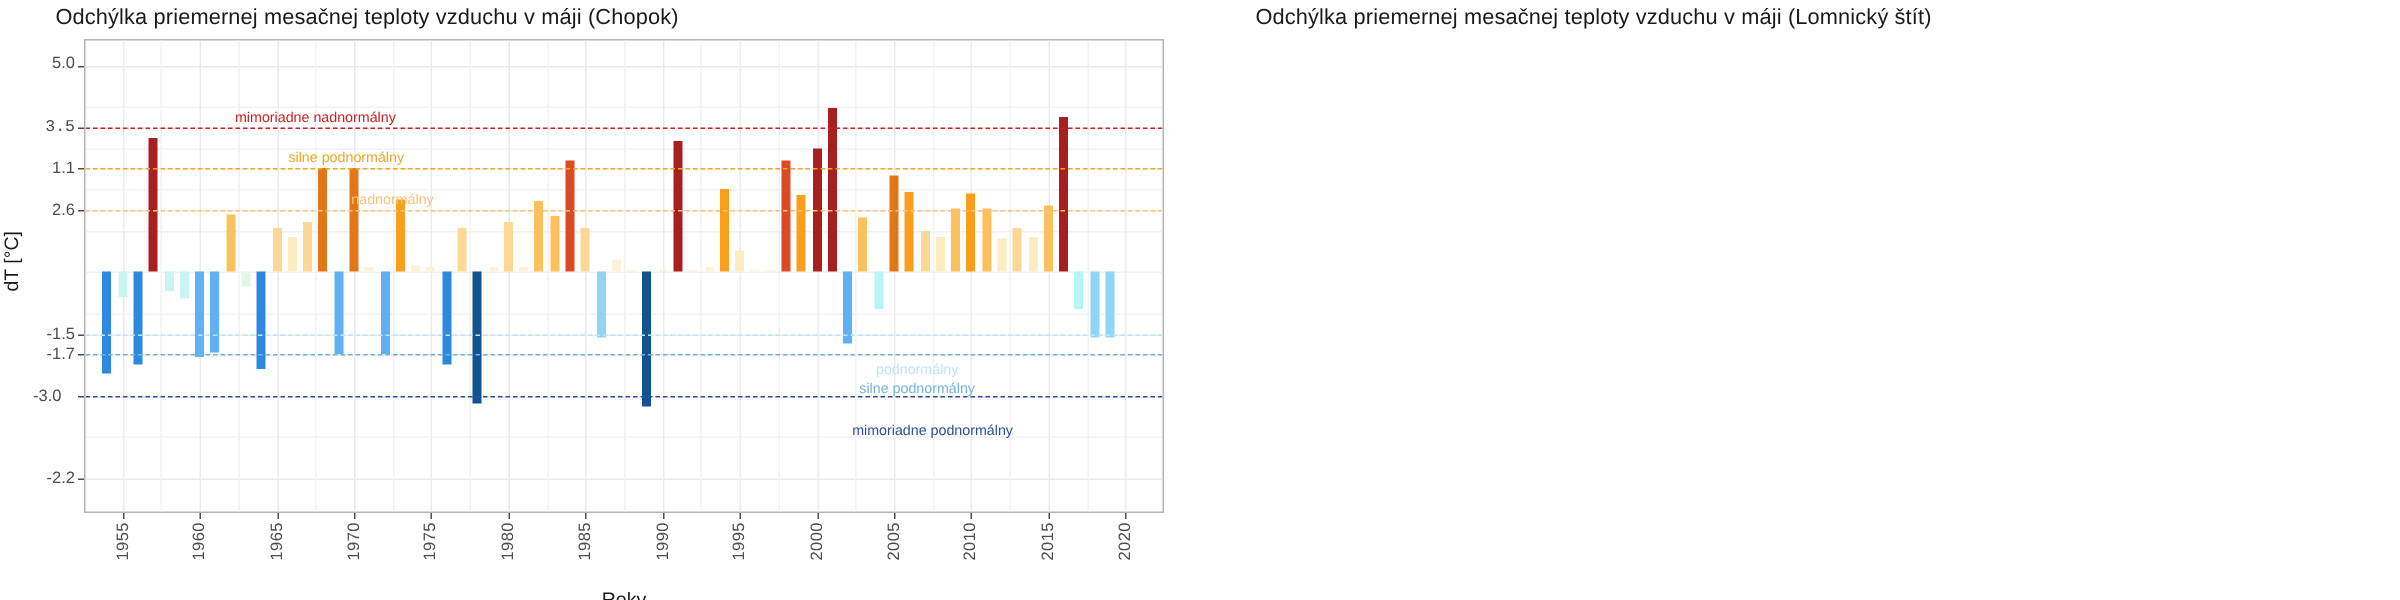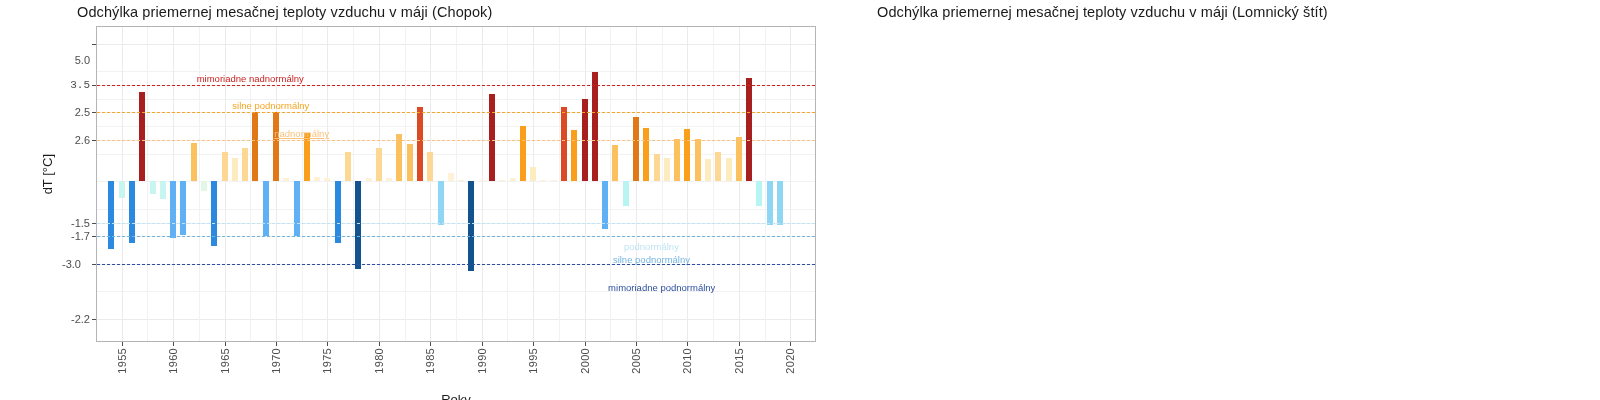--- a/index.html
+++ b/index.html
@@ -17,21 +17,20 @@
     width: 1600px;
     height: 400px;
     display: flex;
     flex-direction: row;
     position: relative;
   }
   .panel {
     width: 800px;
     height: 400px;
     position: relative;
-    margin-left: 40px;
   }
   .panel-title {
     position: absolute;
     left: 37px;
     top: 4px;
     font-size: 14.5px;
     color: #1a1a1a;
     white-space: nowrap;
     letter-spacing: 0.1px;
   }
@@ -232,35 +231,35 @@
         <div class="bar" title="2015: 1.6" style="left: 638.897px; top: 110.175px; width: 5.96619px; height: 44.0702px; background: rgb(251, 193, 94);"></div>
         <div class="bar" title="2016: 3.75" style="left: 649.183px; top: 50.9561px; width: 5.96619px; height: 103.289px; background: rgb(168, 31, 31);"></div>
         <div class="bar" title="2017: -0.9" style="left: 659.47px; top: 154.246px; width: 5.96619px; height: 24.7895px; background: rgb(182, 245, 242);"></div>
         <div class="bar" title="2018: -1.6" style="left: 669.756px; top: 154.246px; width: 5.96619px; height: 44.0702px; background: rgb(143, 214, 245);"></div>
         <div class="bar" title="2019: -1.6" style="left: 680.043px; top: 154.246px; width: 5.96619px; height: 44.0702px; background: rgb(143, 214, 245);"></div>
         <div class="threshold" style="top: 57.8421px; color: rgb(204, 34, 34);"></div>
         <div class="threshold-label" style="color: rgb(204, 34, 34); left: 153.269px; top: 57.8421px;">mimoriadne nadnormálny</div>
         <div class="threshold" style="top: 85.386px; color: rgb(245, 166, 35);"></div>
         <div class="threshold-label" style="color: rgb(245, 166, 35); left: 173.842px; top: 85.386px;">silne podnormálny</div>
         <div class="threshold" style="top: 112.93px; color: rgb(250, 194, 125);"></div>
-        <div class="threshold-label" style="color: rgb(250, 194, 125); left: 204.702px; top: 112.93px; text-decoration: underline;">nadnormálny</div>
+        <div class="threshold-label" style="color: rgb(250, 194, 125); left: 204.702px; top: 112.93px;">nadnormálny</div>
         <div class="threshold" style="top: 195.561px; color: rgb(191, 228, 245);"></div>
         <div class="threshold-label" style="color: rgb(191, 228, 245); left: 554.444px; top: 225.561px;">podnormálny</div>
         <div class="threshold" style="top: 209.333px; color: rgb(116, 180, 224);"></div>
         <div class="threshold-label" style="color: rgb(116, 180, 224); left: 554.444px; top: 239.333px;">silne podnormálny</div>
         <div class="threshold" style="top: 236.877px; color: rgb(45, 79, 158);"></div>
         <div class="threshold-label" style="color: rgb(45, 79, 158); left: 564.731px; top: 266.877px;">mimoriadne podnormálny</div>
       </div>
     <div class="ylab" id="ylab-0" style="left: 0px; top: 154px;">dT [°C]</div>
     <div class="xlab" id="xlab-0" style="left: 416px; top: 392px;">Roky</div>
-  <div class="ytick" style="top: 60px; left: 22px; width: 28px; text-align: right; right: auto;">5.0</div>
+  <div class="ytick" style="top: 42px; left: 22px; width: 28px; text-align: right; right: auto;">5.0</div>
       <div class="ytick-mark" style="left: 52px; top: 43.5263px;"></div>
       <div class="ytick" style="top: 84.8421px; left: 22px; width: 28px; text-align: right; right: auto; font-family: Liberation Mono, monospace;">3.5</div>
       <div class="ytick-mark" style="left: 52px; top: 84.8421px;"></div>
-      <div class="ytick" style="top: 112.386px; left: 22px; width: 28px; text-align: right; right: auto;">2.5</div>
+      <div class="ytick" style="top: 112.386px; left: 22px; width: 28px; text-align: right; right: auto;">1.1</div>
       <div class="ytick-mark" style="left: 52px; top: 112.386px;"></div>
       <div class="ytick" style="top: 139.93px; left: 22px; width: 28px; text-align: right; right: auto;">2.6</div>
       <div class="ytick-mark" style="left: 52px; top: 139.93px;"></div>
       <div class="ytick" style="top: 222.561px; left: 22px; width: 28px; text-align: right; right: auto;">-1.5</div>
       <div class="ytick-mark" style="left: 52px; top: 222.561px;"></div>
       <div class="ytick" style="top: 236.333px; left: 22px; width: 28px; text-align: right; right: auto;">-1.7</div>
       <div class="ytick-mark" style="left: 52px; top: 236.333px;"></div>
       <div class="ytick" style="top: 263.877px; left: 22px; width: 28px; text-align: left; right: auto;">-3.0</div>
       <div class="ytick-mark" style="left: 52px; top: 263.877px;"></div>
       <div class="ytick" style="top: 318.965px; left: 22px; width: 28px; text-align: right; right: auto;">-2.2</div>

